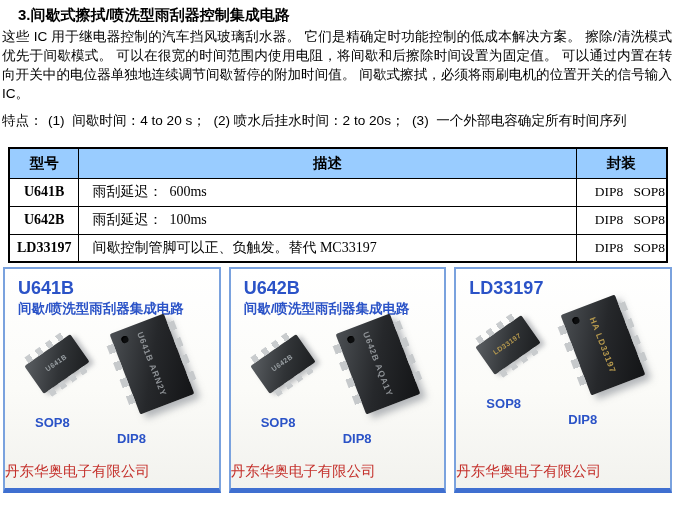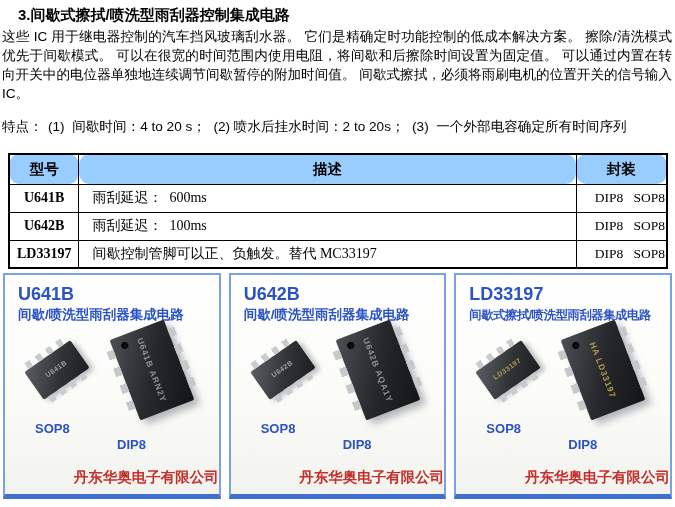--- a/index.html
+++ b/index.html
@@ -6,32 +6,32 @@
   html,body { margin:0; padding:0; }
   body {
     width:675px; height:507px; overflow:hidden;
     background:#ffffff; color:#000;
     font-family:"Liberation Sans", sans-serif;
   }
 
   
   .doc-title { padding:6px 8px 1px 6px; font-size:15px; font-weight:bold;margin-left:12px; }
   .intro { padding:1px 3px 0 2px; font-size:13.6px; line-height:19px; text-align:justify; }
-  .features { position:relative; margin-top:14px; padding-left:48px; font-size:13.6px; line-height:20px; }
+  .features { position:relative; margin-top:8px; padding-left:48px; font-size:13.6px; line-height:20px; }
   .features .flabel { position:absolute; left:2px; top:0; }
   .features .fline { white-space:pre; }
 
   
   table.spec {
     border-collapse:collapse; margin:16px 0 0 8px; width:660px;
     font-family:"Liberation Serif", serif; font-size:14px;
     border:2px solid #000;
   }
   .spec th, .spec td { border:1px solid #000; }
-  .spec thead th { background:#99ccff; height:30px; font-size:14.5px; font-weight:bold; text-align:center;border-radius:11px; }
+  .spec thead th { background:#99ccff; height:30px; font-size:14.5px; font-weight:bold; text-align:center; }
   .spec td { height:28px; }
   .spec .col-model { width:70px; }
   .spec .col-desc  { width:499px; }
   .spec .col-pkg   { width:91px; }
   .spec td.model { text-align:center; font-weight:bold; }
   .spec td.desc  { padding-left:13px; white-space:pre; }
   .spec td.pkg   { text-align:right; white-space:pre; font-size:13.5px; }
 
   
   .cards { display:flex; gap:8px; padding:0 3px; margin-top:4px; }
@@ -85,22 +85,22 @@
     white-space:nowrap; font-size:8.5px; letter-spacing:1px;
     color:#8e9296; font-weight:bold;
   }
   .card:nth-child(3) .mark { color:#b79a4e; }
 
   .pkg-label { position:absolute; color:#2b53c7; font-weight:bold; font-size:13px; }
   .sop-label { left:30px; top:94px; }
   .dip-label { left:112px; top:110px; }
 
   .company {
-    position:absolute; bottom:7px; left:0; width:100%; text-align:right;
-    color:#c4302b; font-weight:bold; font-size:14.5px;
+    position:absolute; bottom:7px; left:0; width:100%; text-align:left;
+    color:#c4302b; font-weight:normal; font-size:14.5px;
   }
 </style>
 </head>
 <body>
 
 <div class="doc-title">3.间歇式擦拭/喷洗型雨刮器控制集成电路</div>
 
 <div class="intro">这些 IC 用于继电器控制的汽车挡风玻璃刮水器。 它们是精确定时功能控制的低成本解决方案。 擦除/清洗模式优先于间歇模式。 可以在很宽的时间范围内使用电阻，将间歇和后擦除时间设置为固定值。 可以通过内置在转向开关中的电位器单独地连续调节间歇暂停的附加时间值。 间歇式擦拭，必须将雨刷电机的位置开关的信号输入 IC。</div>
 
 <div class="features">
@@ -171,21 +171,20 @@
         <span class="mark">U642B AQA1Y</span>
       </div>
       <span class="pkg-label sop-label">SOP8</span>
       <span class="pkg-label dip-label">DIP8</span>
     </div>
     <div class="company">丹东华奥电子有限公司</div>
   </div>
 
   <div class="card">
     <div class="card-title">LD33197</div>
-    <div class="card-sub">间歇式擦拭/喷洗型雨刮器集成电路</div>
     <div class="photo">
       <div class="sop">
         <span class="mark">LD33197</span>
       </div>
       <div class="dip">
         <span class="notch"></span>
         <span class="mark">HA LD33197</span>
       </div>
       <span class="pkg-label sop-label">SOP8</span>
       <span class="pkg-label dip-label">DIP8</span>

